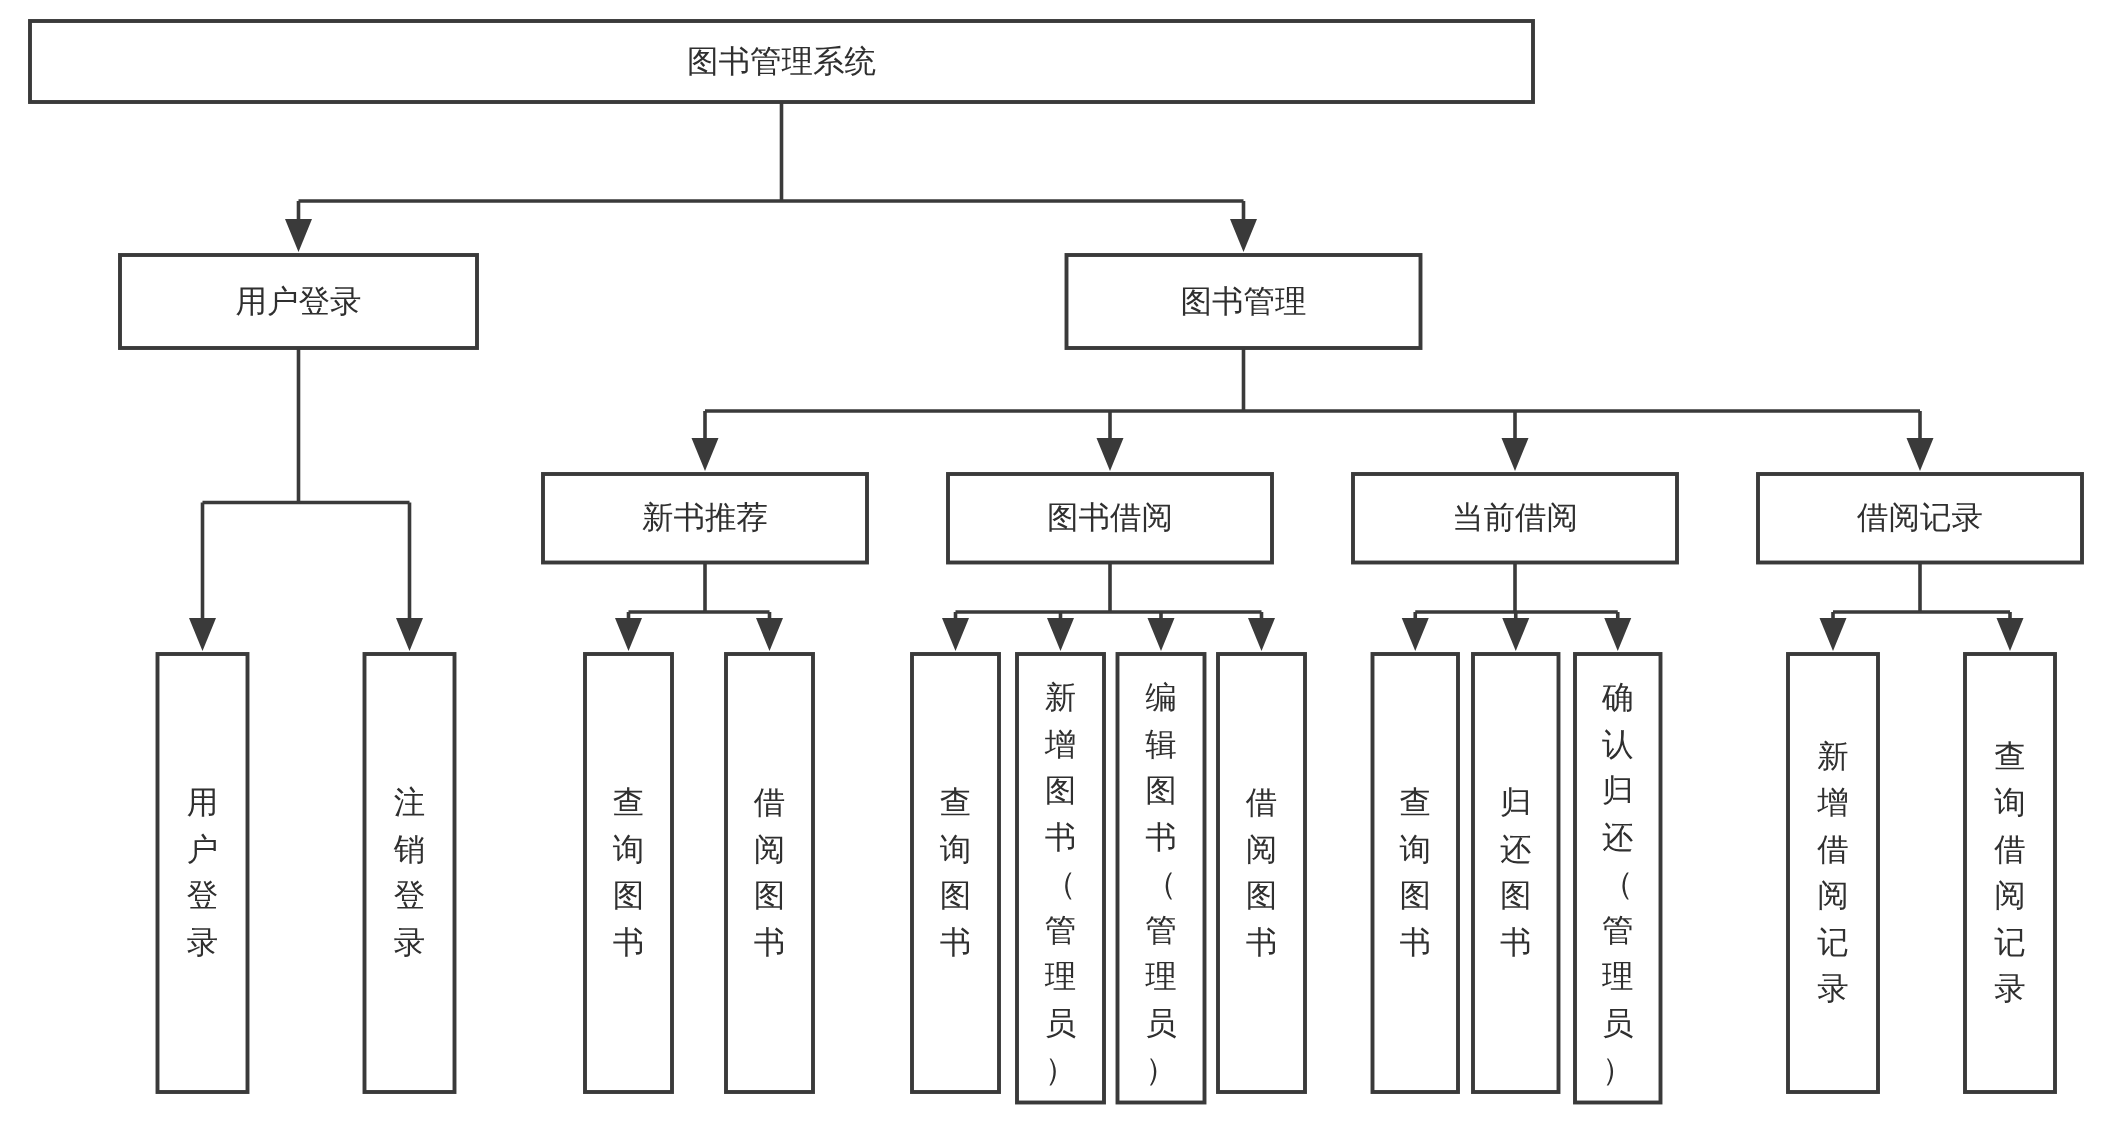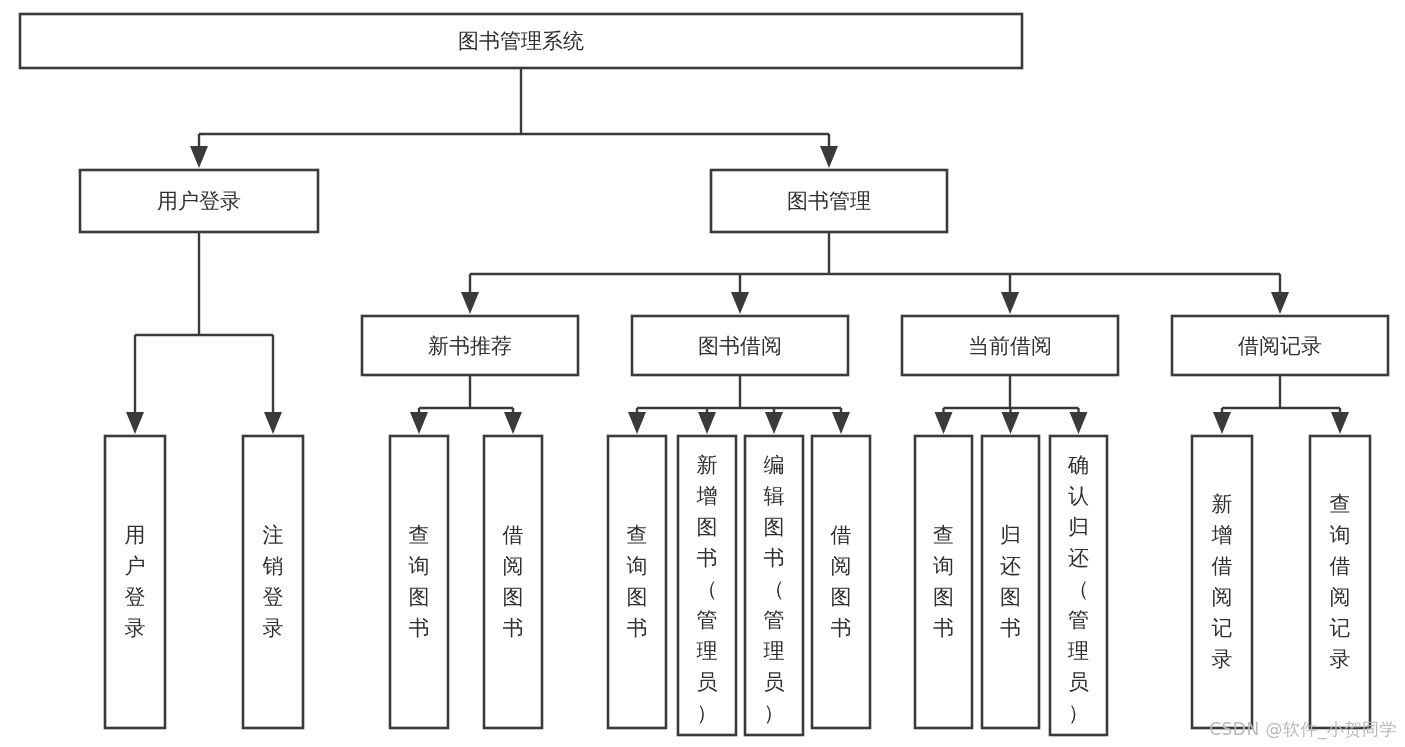--- a/index.html
+++ b/index.html
@@ -199,14 +199,13 @@
       </g>
       <g>
         <rect x="1192" y="436" width="60" height="292" class="node-box"></rect>
         <text x="1222" y="511.32" class="node-label-v"><tspan x="1222" dy="0">新</tspan><tspan x="1222" dy="31">增</tspan><tspan x="1222" dy="31">借</tspan><tspan x="1222" dy="31">阅</tspan><tspan x="1222" dy="31">记</tspan><tspan x="1222" dy="31">录</tspan></text>
       </g>
       <g>
         <rect x="1310" y="436" width="60" height="292" class="node-box"></rect>
         <text x="1340" y="511.32" class="node-label-v"><tspan x="1340" dy="0">查</tspan><tspan x="1340" dy="31">询</tspan><tspan x="1340" dy="31">借</tspan><tspan x="1340" dy="31">阅</tspan><tspan x="1340" dy="31">记</tspan><tspan x="1340" dy="31">录</tspan></text>
       </g>
     </svg>
-  <div class="watermark-text">CSDN @软件_小贺同学</div>
 </div>
 
 </body></html>

